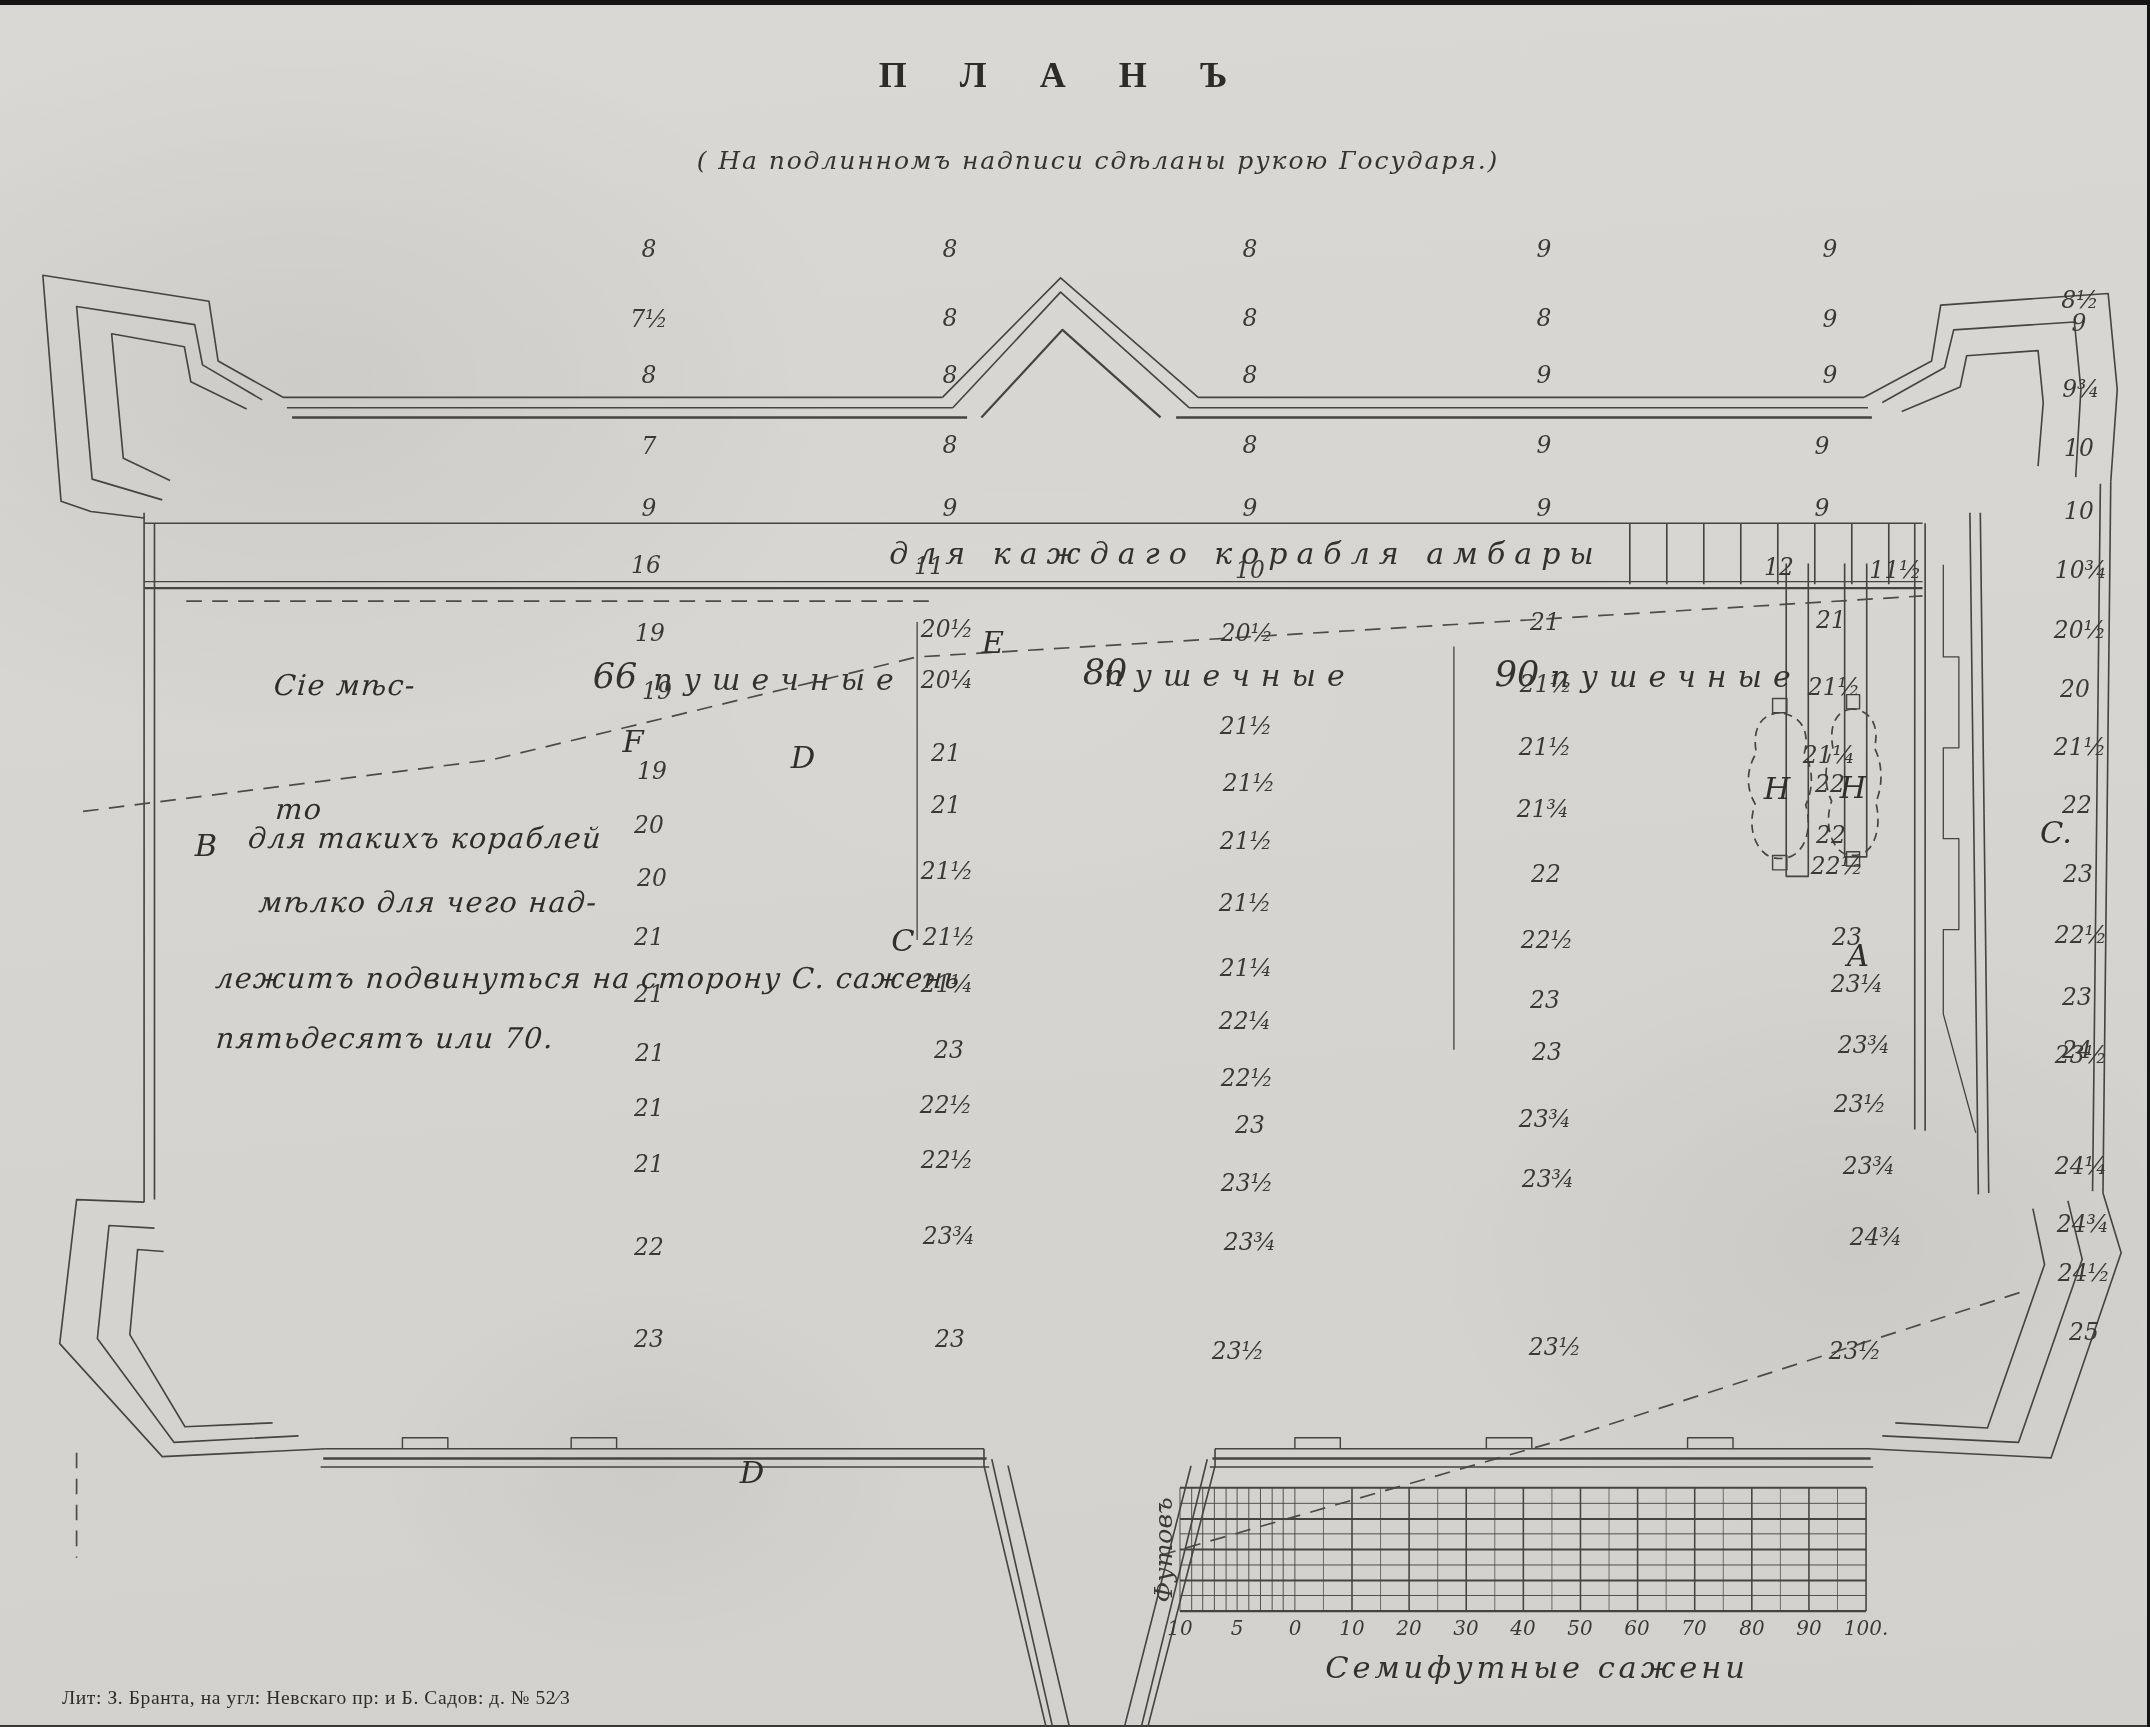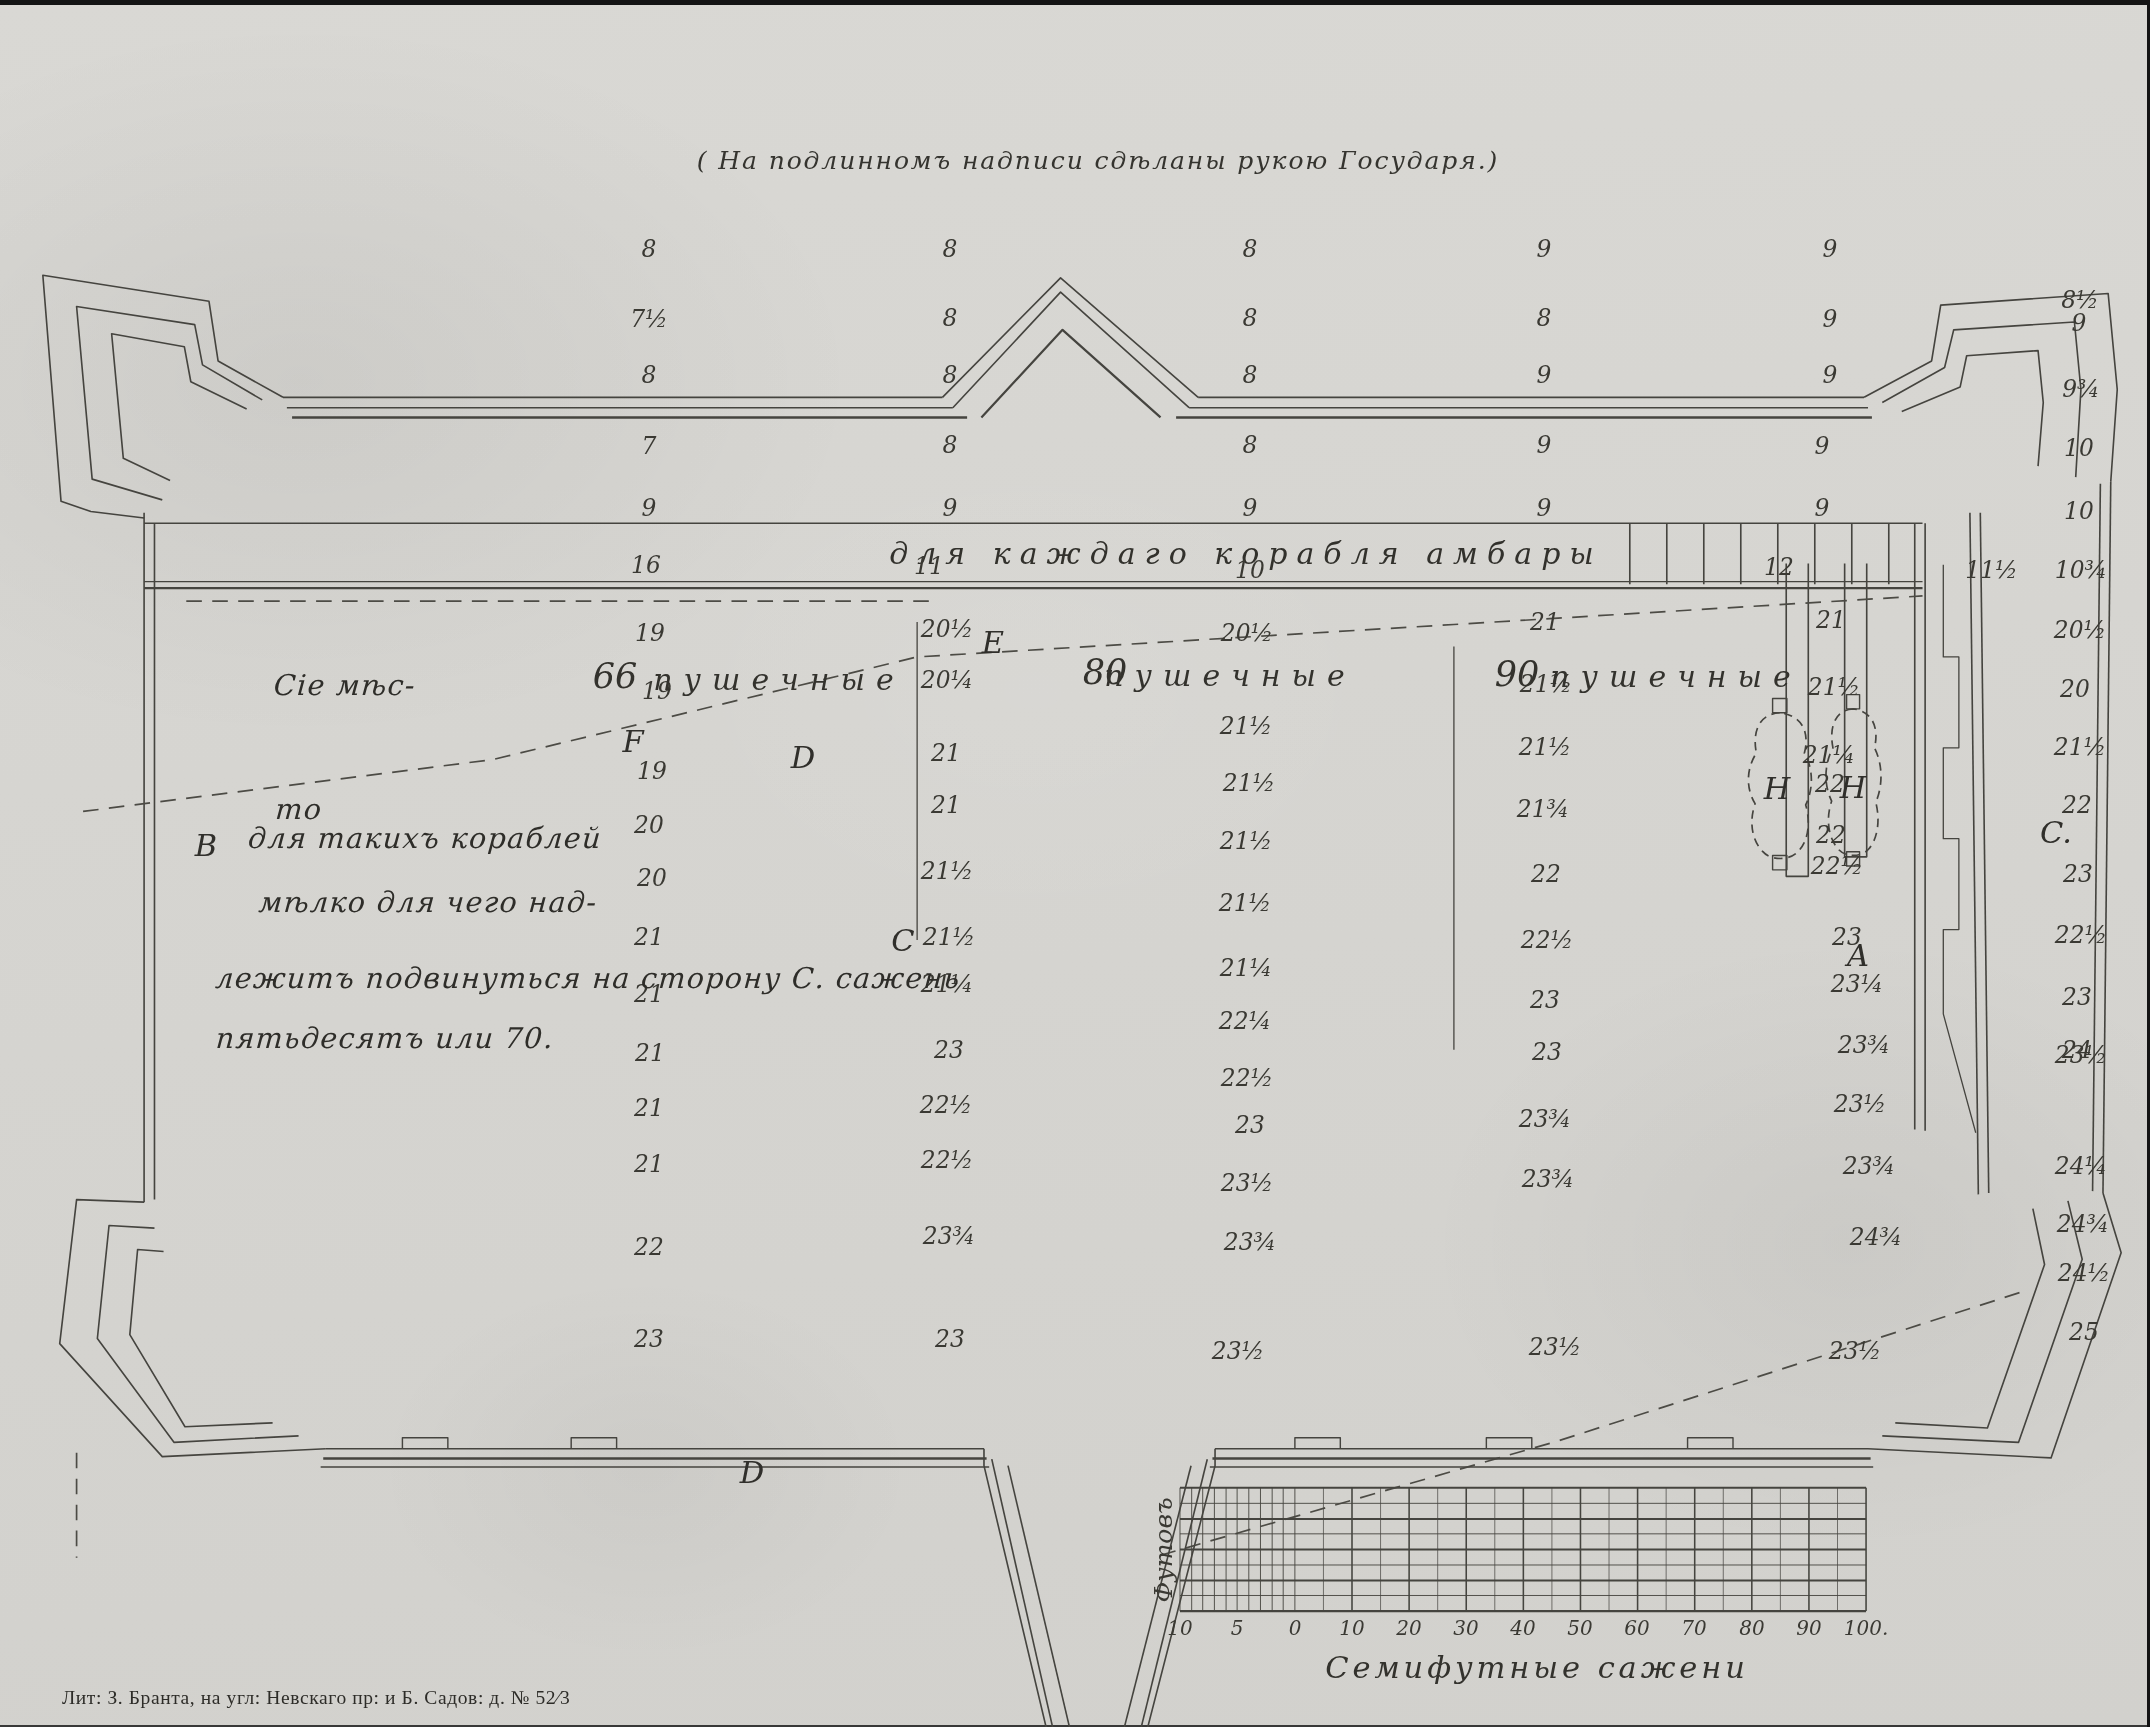--- a/index.html
+++ b/index.html
@@ -144,20 +144,21 @@
     <g stroke-width="1.4">
       <path d="M1818,2292 H2875 M1818,2340 H2875 M1818,2387 H2875 M1818,2435 H2875" stroke-width="3"></path>
       <path d="M1818,2316 H2875 M1818,2363 H2875 M1818,2411 H2875 M1818,2458 H2875"></path>
       <path d="M1818,2482 H2875" stroke-width="3.4"></path>
       <path d="M1818,2292 V2482 M1836,2292 V2482 M1853,2292 V2482 M1871,2292 V2482 M1889,2292 V2482 M1906,2292 V2482 M1924,2292 V2482 M1942,2292 V2482 M1960,2292 V2482 M1977,2292 V2482 M1995,2292 V2482"></path>
       <path d="M2083,2292 V2482 M2171,2292 V2482 M2259,2292 V2482 M2347,2292 V2482 M2435,2292 V2482 M2523,2292 V2482 M2611,2292 V2482 M2699,2292 V2482 M2787,2292 V2482 M2875,2292 V2482" stroke-width="2.4"></path>
       <path d="M2039,2292 V2482 M2127,2292 V2482 M2215,2292 V2482 M2303,2292 V2482 M2391,2292 V2482 M2479,2292 V2482 M2567,2292 V2482 M2655,2292 V2482 M2743,2292 V2482 M2831,2292 V2482" stroke-width="1.1"></path>
     </g>
   </svg>
 
+  <div class="t title" style="left:1064px;top:75px;">П Л А Н Ъ</div>
   <div class="t subnote" style="left:1098px;top:160px;">( На подлинномъ надписи сдѣланы рукою Государя.)</div>
 
   <div class="t band-label" style="left:1246px;top:553px;">для каждаго корабля амбары</div>
 
   <div id="text-layer">
       <span class="t sounding" style="left: 649px; top: 249px;">8</span>
       <span class="t sounding" style="left: 950px; top: 249px;">8</span>
       <span class="t sounding" style="left: 1250px; top: 249px;">8</span>
       <span class="t sounding" style="left: 1544px; top: 249px;">9</span>
       <span class="t sounding" style="left: 1830px; top: 249px;">9</span>
@@ -183,21 +184,21 @@
       <span class="t sounding" style="left: 649px; top: 508px;">9</span>
       <span class="t sounding" style="left: 950px; top: 508px;">9</span>
       <span class="t sounding" style="left: 1250px; top: 508px;">9</span>
       <span class="t sounding" style="left: 1544px; top: 508px;">9</span>
       <span class="t sounding" style="left: 1822px; top: 508px;">9</span>
       <span class="t sounding" style="left: 2079px; top: 511px;">10</span>
       <span class="t sounding" style="left: 646px; top: 565px;">16</span>
       <span class="t sounding" style="left: 929px; top: 566px;">11</span>
       <span class="t sounding" style="left: 1250px; top: 570px;">10</span>
       <span class="t sounding" style="left: 1779px; top: 567px;">12</span>
-      <span class="t sounding" style="left: 1968px; top: 570px; padding-left: 47px;">11½</span>
+      <span class="t sounding" style="left: 1872px; top: 570px; padding-left: 47px;">11½</span>
       <span class="t sounding" style="left: 2081px; top: 570px;">10¾</span>
       <span class="t sounding" style="left: 650px; top: 633px;">19</span>
       <span class="t sounding" style="left: 657px; top: 691px;">19</span>
       <span class="t sounding" style="left: 652px; top: 771px;">19</span>
       <span class="t sounding" style="left: 649px; top: 825px;">20</span>
       <span class="t sounding" style="left: 652px; top: 878px;">20</span>
       <span class="t sounding" style="left: 649px; top: 937px;">21</span>
       <span class="t sounding" style="left: 649px; top: 994px;">21</span>
       <span class="t sounding" style="left: 650px; top: 1053px;">21</span>
       <span class="t sounding" style="left: 649px; top: 1108px;">21</span>

